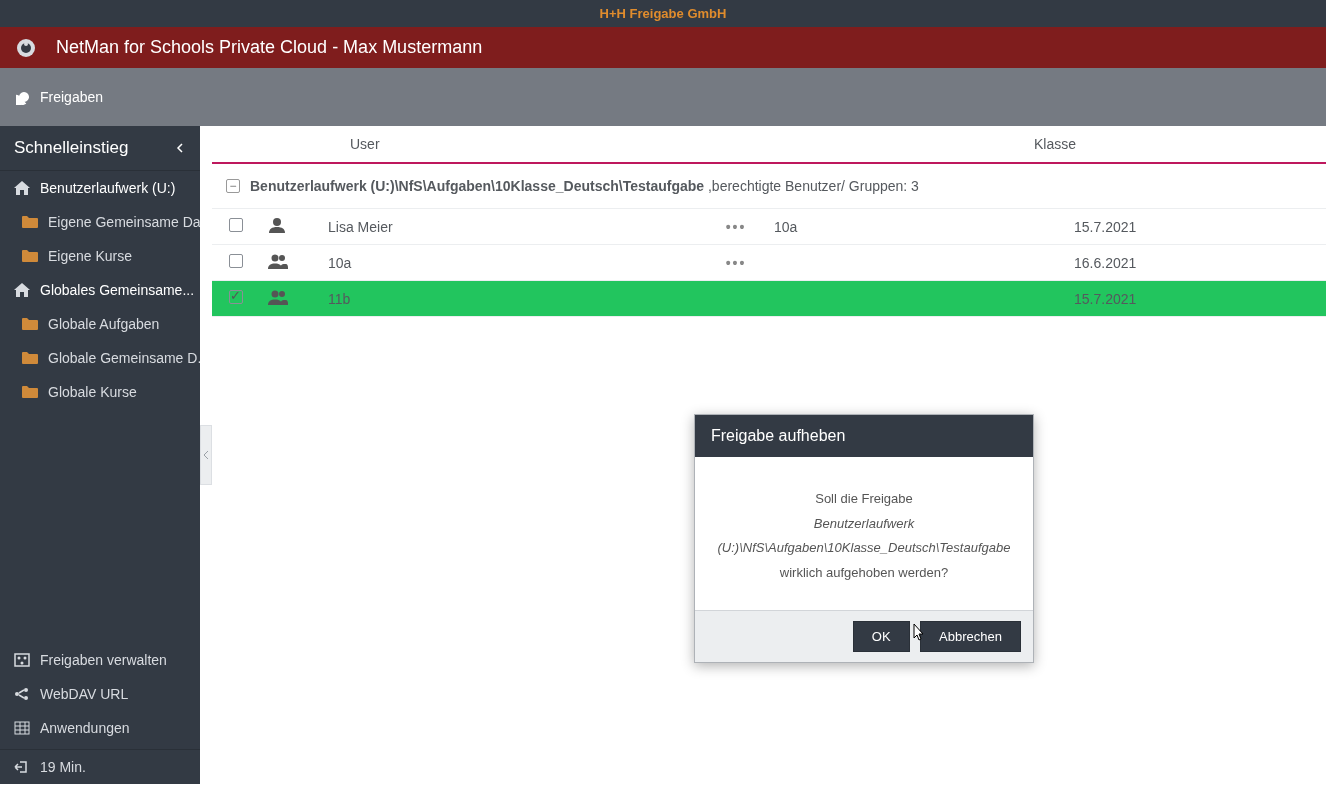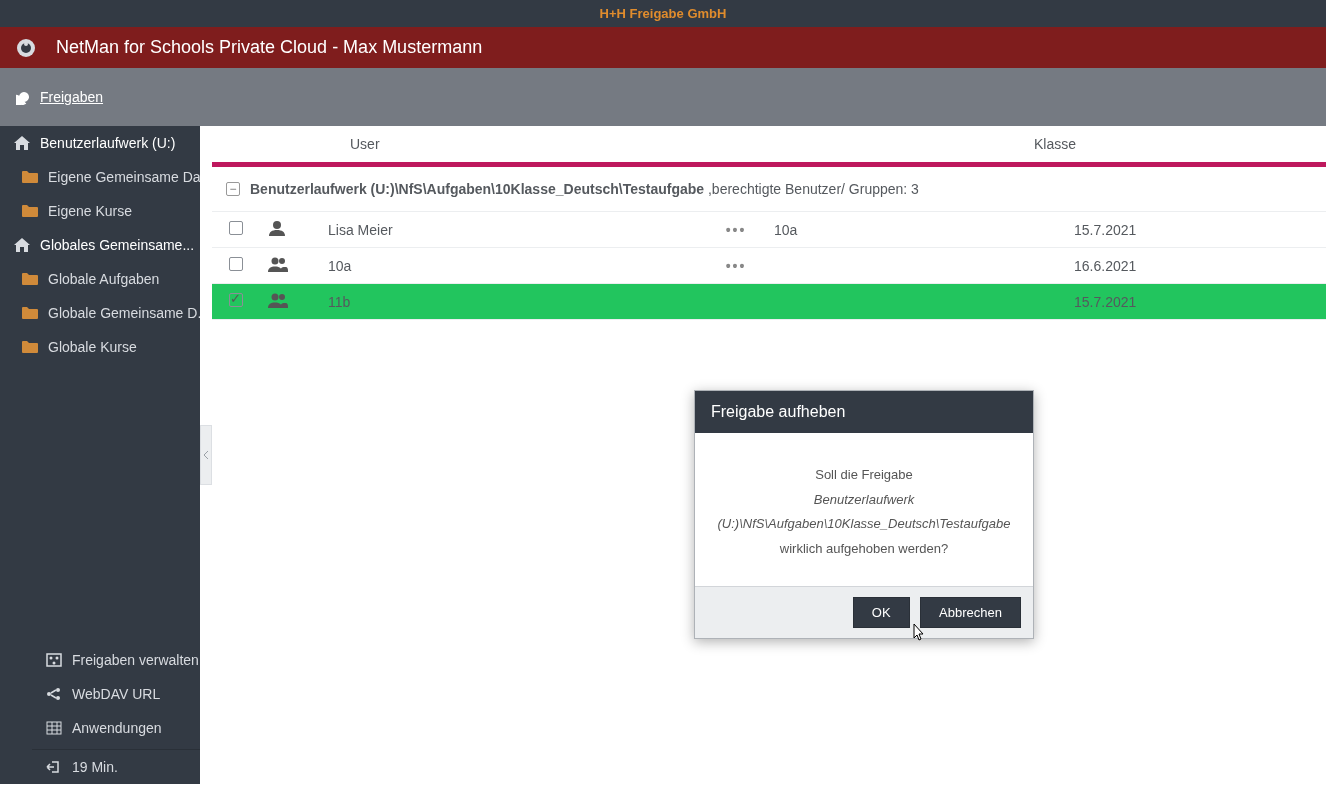--- a/index.html
+++ b/index.html
@@ -1,52 +1,52 @@
 <!DOCTYPE html>
 <html><head>
 <meta charset="utf-8">
 <style>
   * { box-sizing: border-box; margin:0; padding:0; }
   body { font-family: "Segoe UI", Arial, sans-serif; width:1326px; height:790px; overflow:hidden; background:#fff; position:relative; }
   .top-orange { text-align:center; color:#e08c2d; font-size:13px; padding:6px 0; background:#333a44; font-weight:600;}
   .title-bar { background:#7f1d1d; color:#fff; display:flex; align-items:center; padding:10px 16px; font-size:18px; }
   .title-bar svg { margin-right:10px; }
-  .toolbar { background:#757a82; height:58px; display:flex; align-items:center; padding:0 16px; color:#fff;text-decoration:underline;}
+  .toolbar { background:#757a82; height:58px; display:flex; align-items:center; padding:0 16px; color:#fff;}
   .toolbar .btn { display:flex; align-items:center; font-size:14px; cursor:pointer;}
   .toolbar svg{margin-right:8px;}
   .container { display:flex; height:calc(790px - 30px - 44px - 58px);}
   .sidebar { width:200px; background:#333a44; color:#d8dbe0; display:flex; flex-direction:column; font-size:14px;}
   .sb-header{display:flex;align-items:center;justify-content:space-between;padding:12px 14px;color:#fff;font-size:17px;border-bottom:1px solid #2a3038;}
   .sb-item{display:flex;align-items:center;padding:9px 14px;cursor:pointer;color:#d8dbe0;white-space:nowrap;overflow:hidden;text-overflow:ellipsis;}
   .sb-item.root{color:#fff;font-weight:500;}
   .sb-icon{margin-right:10px;flex-shrink:0;display:inline-flex;}
   .sb-spacer{flex:1;}
-  .sb-lower .sb-item{border-top:0;margin-left:32px;}
+  .sb-lower .sb-item{border-top:0;}
   .content-area{flex:1;background:#fff;position:relative;}
   .collapse-tab{position:absolute;left:0;top:50%;transform:translateY(-50%);width:12px;height:60px;background:#eceef0;border:1px solid #dcdfe3;display:flex;align-items:center;justify-content:center;cursor:pointer;}
   .table{width:calc(100% - 12px);margin-left:12px;border-collapse:collapse;}
-  .th-row{display:flex;border-bottom:5px solid #be185d;background:#fff;font-size:14px;color:#55595e;}
+  .th-row{display:flex;border-bottom:2px solid #be185d;background:#fff;font-size:14px;color:#55595e;}
   .th{padding:10px 8px;}
   .col-check{width:48px;text-align:center;}
   .col-type{width:60px;}
   .col-user{flex:1;min-width:300px;padding-left:30px;}
   .col-act{width:60px;text-align:center;}
   .col-klasse{width:300px;}
   .col-date{width:260px;}
   .group-row{display:flex;align-items:center;padding:14px 10px 14px 14px;border-bottom:1px solid #eceef0;font-size:14px;color:#55595e;gap:10px;}
   .group-row .bold{font-weight:700;}
   .grow{display:flex;align-items:center;font-size:14px;color:#55595e;border-bottom:1px solid #eceef0;}
   .grow.selected{background:#22c55e;}
   .grow .cell{padding:8px;}
   .minus-box{width:14px;height:14px;border:1px solid #999;display:inline-flex;align-items:center;justify-content:center;font-size:12px;color:#777;border-radius:2px;}
   .chk{width:14px;height:14px;border:1.5px solid #8a8f96;border-radius:2px;display:inline-block;position:relative;}
   .chk.checked::after{content:"✓";position:absolute;left:0;top:-3px;font-size:13px;color:#555;}
   .dots{letter-spacing:2px;color:#888;cursor:pointer;font-weight:700;}
   
-  .modal{position:absolute;left:494px;top:264px;width:340px;background:#fff;border:1px solid #aeb2b7;box-shadow:0 3px 12px rgba(0,0,0,.3);z-index:10;}
+  .modal{position:absolute;left:494px;top:288px;width:340px;background:#fff;border:1px solid #aeb2b7;box-shadow:0 3px 12px rgba(0,0,0,.3);z-index:10;}
   .modal-title{background:#333a44;color:#fff;padding:12px 16px;font-size:16px;}
   .modal-body{padding:30px 20px 24px;text-align:center;font-size:13px;color:#555;line-height:1.9;}
   .modal-body .it{font-style:italic;}
   .modal-buttons{background:#eceef0;padding:10px 12px;text-align:right;border-top:1px solid #d2d5d9;}
   .mbtn{display:inline-block;background:#333a44;color:#fff;padding:7px 18px;font-size:13px;border:1px solid #2a3038;margin-left:6px;cursor:pointer;}
   .cursor{position:absolute;left:708px;top:497px;z-index:20;pointer-events:none;}
 </style>
 </head>
 <body>
 
@@ -67,20 +67,28 @@
   <div class="btn">
     <svg width="16" height="16" viewBox="0 0 16 16">
         <path d="M3 8a5 5 0 1 1 5 5v-2l4 3-4 3v-2A7 7 0 1 1 3 8z" fill="#fff" transform="rotate(15 8 8)"></path>
       </svg>
     <span>Freigaben</span>
   </div>
 </div>
 
 <div class="container">
   <div class="sidebar">
+    <div class="sb-header">
+      <span>Schnelleinstieg</span>
+      <span>
+        <svg width="10" height="10" viewBox="0 0 10 10">
+            <path d="M6 1 L2 5 L6 9" stroke="#fff" stroke-width="1.5" fill="none"></path>
+          </svg>
+      </span>
+    </div>
     <div class="sb-item root">
       <span class="sb-icon">
           <svg width="16" height="14" viewBox="0 0 16 14">
             <path d="M8 0 0 7h2v7h4V9h4v5h4V7h2z" fill="#d8dbe0"></path>
           </svg>
         </span>
       <span>Benutzerlaufwerk (U:)</span>
     </div>
     <div id="sb-items1">
         <div class="sb-item">

